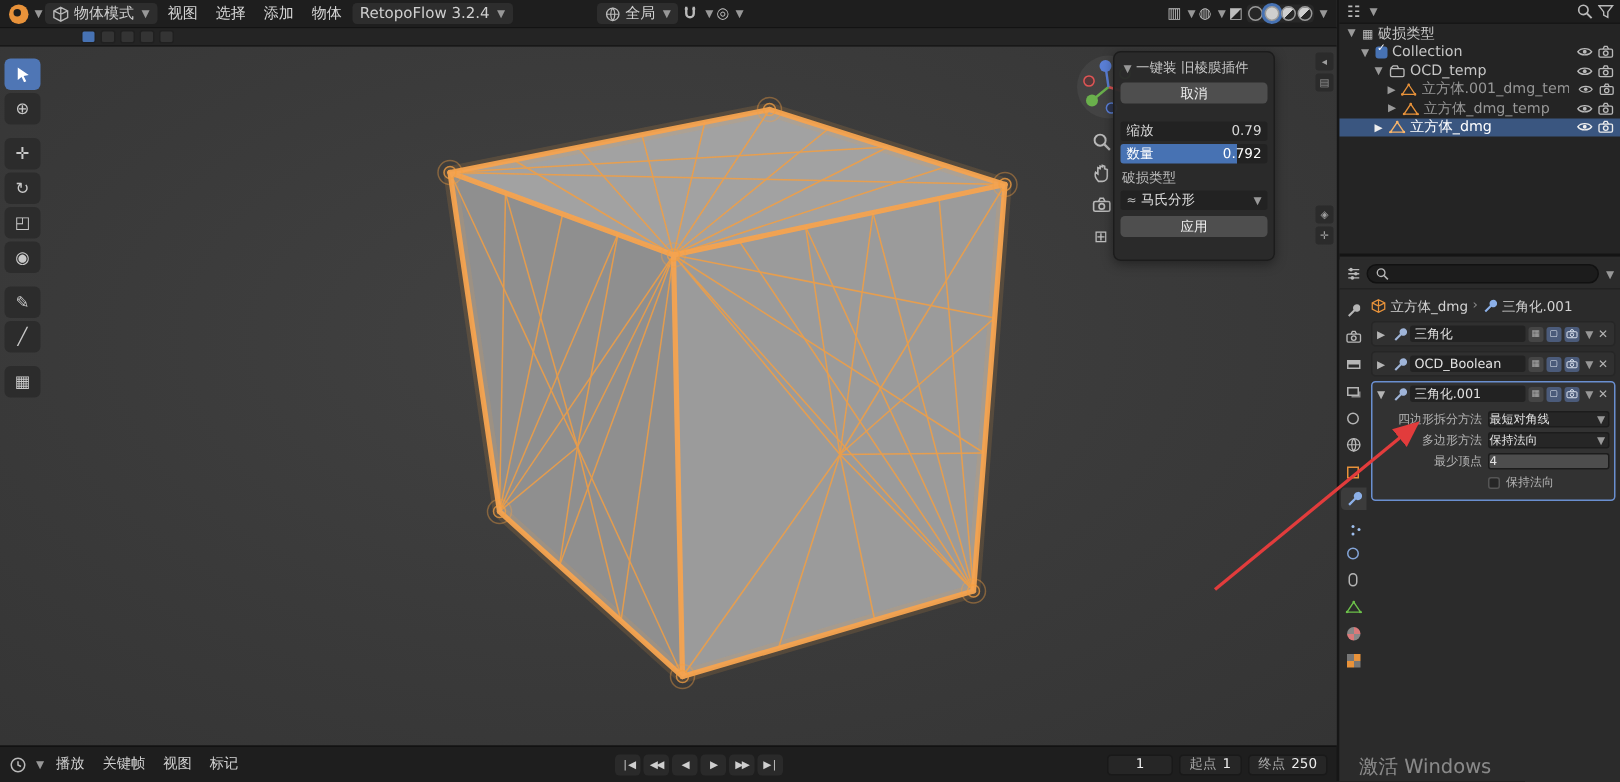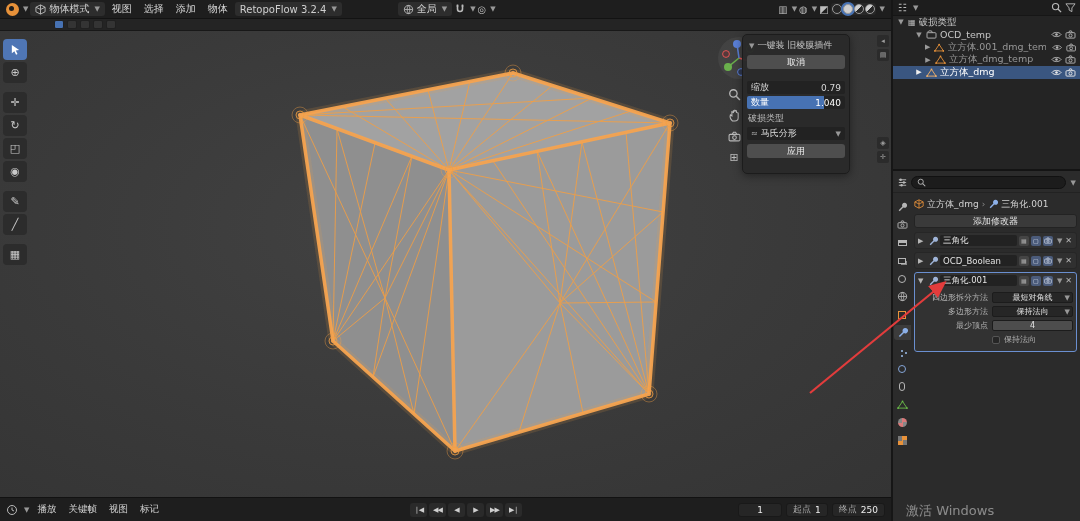--- a/index.html
+++ b/index.html
@@ -67,21 +67,21 @@
   .mod.exp{border:1px solid #6a8fd0;background:#323232;}
   .mhdr{height:15px;display:flex;align-items:center;gap:2px;padding:0 3px;font-size:8.5px;}
   .mhdr .arrow{width:8px;font-size:7px;color:#b5b5b5;}
   .mname{flex:1;min-width:0;height:11px;background:#222;border-radius:2px;display:flex;align-items:center;padding:0 3px;color:#e2e2e2;white-space:nowrap;overflow:hidden;}
   .tg{width:10px;height:10px;border-radius:2px;background:#4b5b7a;display:flex;align-items:center;justify-content:center;font-size:6px;color:#dbe2ee;}
   .tg.off{background:#454545;color:#aaa;}
   .mx{font-size:8px;color:#b5b5b5;padding:0 1px;}
   .mbody{padding:3px 3px 4px 3px;}
   .srow{display:flex;align-items:center;gap:4px;height:13px;margin-bottom:1px;}
   .srow .sl{width:70px;text-align:right;font-size:8px;color:#b3b3b3;white-space:nowrap;overflow:hidden;}
-  .fld{flex:1;height:11px;background:#262626;border:1px solid #1c1c1c;border-radius:2px;display:flex;align-items:center;justify-content:center;font-size:8px;color:#e2e2e2;position:relative;}
+  .fld{flex:1;height:11px;background:#262626;border:1px solid #1c1c1c;border-radius:2px;display:flex;align-items:center;justify-content:flex-start;font-size:8px;color:#e2e2e2;position:relative;}
   .fld .caret{position:absolute;right:2px;}
   .fld.num{background:#4d4d4d;}
   .cbx{width:8px;height:8px;background:#262626;border:1px solid #555;border-radius:2px;}
   
   .timeline{position:absolute;left:0;top:497px;width:891px;height:24px;background:#1e1e1e;border-top:1px solid #121212;display:flex;align-items:center;padding:0 6px;gap:4px;z-index:5;}
   .timeline .menu{padding:0 4px;font-size:9.5px;color:#d2d2d2;}
   .transport{position:absolute;left:410px;display:flex;gap:2px;}
   .tb{width:17px;height:14px;background:#2a2a2a;border-radius:3px;display:flex;align-items:center;justify-content:center;font-size:7px;color:#cfcfcf;letter-spacing:-1px;}
   .tfields{margin-left:auto;display:flex;gap:4px;}
   .tfld{height:14px;background:#262626;border:1px solid #191919;border-radius:3px;display:flex;align-items:center;justify-content:center;gap:4px;font-size:9px;padding:0 6px;color:#eee;}
@@ -341,21 +341,21 @@
         <span>一键装 旧棱膜插件</span>
       </div>
       <div class="opbtn">取消</div>
       <div style="height:8px"></div>
       <div class="opfld">
         <span>缩放</span>
         <span>0.79</span>
       </div>
       <div class="opfld slider">
         <span>数量</span>
-        <span>1.040</span>
+        <span>0.792</span>
       </div>
       <div class="oplabel">破损类型</div>
       <div class="opdd">
         <span class="ic" style="font-size:8px">≈</span>
         <span>马氏分形</span>
         <span class="caret">▼</span>
       </div>
       <div class="opbtn" style="margin-bottom:11px">应用</div>
     </div>
 
@@ -456,20 +456,32 @@
             <use href="#funnel"></use>
           </svg>
         </span>
     </div>
     <div class="orow" style="padding-left:4px">
       <span class="arrow">▼</span>
       <span class="ic" style="font-size:8px">▦</span>
       <span class="lbl">破损类型</span>
       <span class="sp"></span>
     </div>
+    <div class="orow" style="padding-left:13px">
+      <span class="arrow">▼</span>
+      <span class="chk"></span>
+      <span class="lbl">Collection</span>
+      <span class="sp"></span>
+      <svg class="sic" width="11" height="9">
+          <use href="#eye"></use>
+        </svg>
+      <svg class="sic" width="11" height="9">
+          <use href="#cam"></use>
+        </svg>
+    </div>
     <div class="orow" style="padding-left:22px">
       <span class="arrow">▼</span>
       <svg class="sic" width="11" height="9">
           <use href="#coll"></use>
         </svg>
       <span class="lbl">OCD_temp</span>
       <span class="sp"></span>
       <svg class="sic" width="11" height="9">
           <use href="#eye"></use>
         </svg>
@@ -597,21 +609,20 @@
             <use href="#cube"></use>
           </svg>
         <span>立方体_dmg</span>
         <span style="color:#8a8a8a">›</span>
         <svg width="10" height="10" style="color:#8cb0e8">
             <use href="#wrench"></use>
           </svg>
         <span>三角化.001</span>
       </div>
 
-      <div class="addmod">添加修改器</div>
 
       <div class="mod">
         <div class="mhdr">
           <span class="arrow">▶</span>
           <svg width="10" height="10" style="color:#9fb4d8">
               <use href="#wrench"></use>
             </svg>
           <span class="mname">三角化</span>
           <span class="tg off">▦</span>
           <span class="tg">▢</span>

